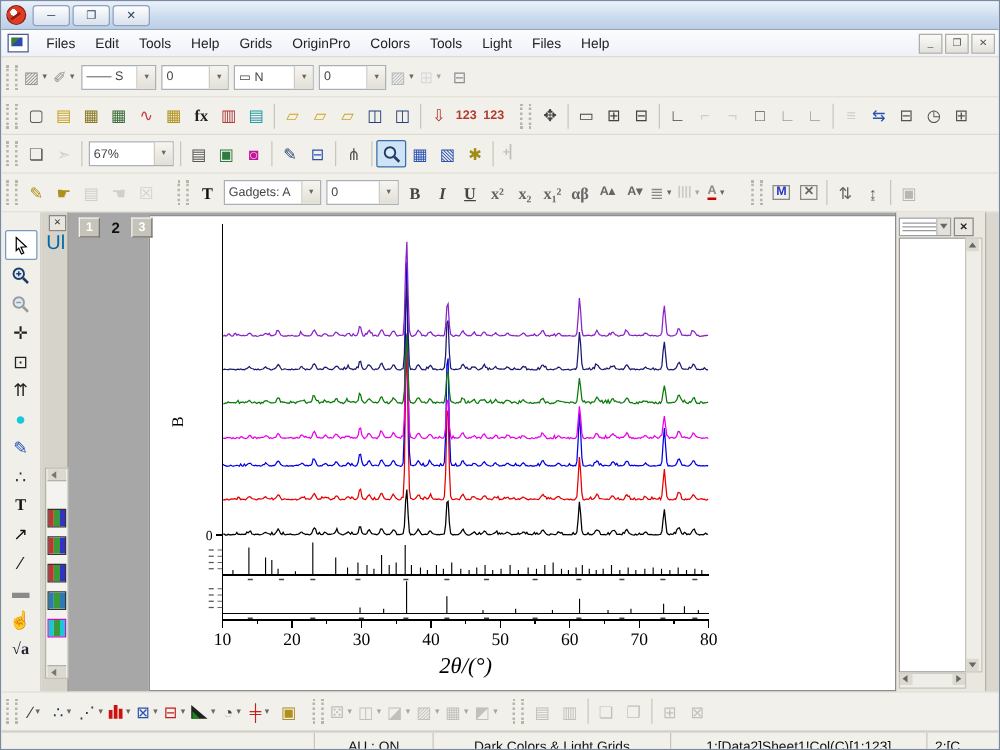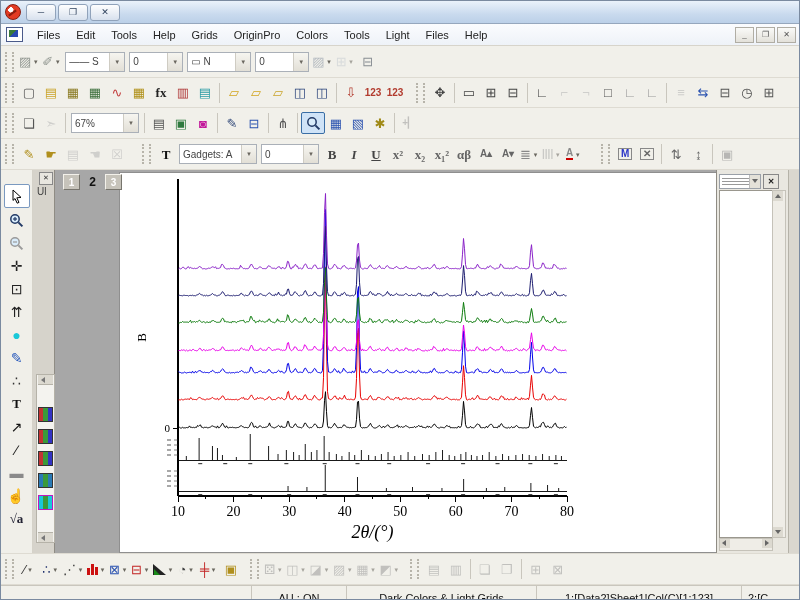--- a/index.html
+++ b/index.html
@@ -54,21 +54,21 @@
   
   .main{display:flex;height:383px;align-items:stretch;}
   .lefttools{width:32px;background:#f0efe9;border-right:1px solid #d5d2c9;display:flex;flex-direction:column;
     align-items:center;padding-top:14px;gap:1px;box-sizing:border-box;}
   .ltool{width:24px;height:22px;display:flex;align-items:center;justify-content:center;font-size:14px;}
   .ltool.active{border:1px solid #7a99c0;background:#fff;border-radius:2px;}
   .sliver{width:22px;background:#d6d3cb;border-right:1px solid #8f8c84;position:relative;box-sizing:border-box;}
   .sliver .hdr{height:14px;display:flex;align-items:center;justify-content:flex-end;padding:1px;}
   .sliver .xbtn{width:12px;height:11px;border:1px solid #888;background:#e8e6df;font-size:7px;color:#333;
     display:flex;align-items:center;justify-content:center;}
-  .sliver .lbl{font-size:10px;color:#404040;padding-left:4px;}
+  .sliver .lbl{font-size:16px;color:#0369a1;padding-left:4px;}
   .iconstrip{position:absolute;left:3px;top:204px;width:17px;bottom:10px;background:#f4f3ef;border:1px solid #b5b2a8;
     display:flex;flex-direction:column;align-items:center;}
   .scrollnub{width:15px;height:9px;background:#dcd9d0;border-bottom:1px solid #b5b2a8;position:relative;flex:none;}
   .scrollnub.b{border-bottom:none;border-top:1px solid #b5b2a8;margin-top:auto;}
   .scrollnub:after{content:"";position:absolute;left:3px;top:2px;width:0;height:0;
     border-right:4px solid #777;border-top:3px solid transparent;border-bottom:3px solid transparent;}
   .minis{display:flex;flex-direction:column;gap:7px;margin-top:22px;}
   .mini{width:13px;height:13px;display:flex;overflow:hidden;}
   .mini span{flex:1;}
   .graphwin{flex:1;background:#a7a7a7;position:relative;overflow:hidden;}

